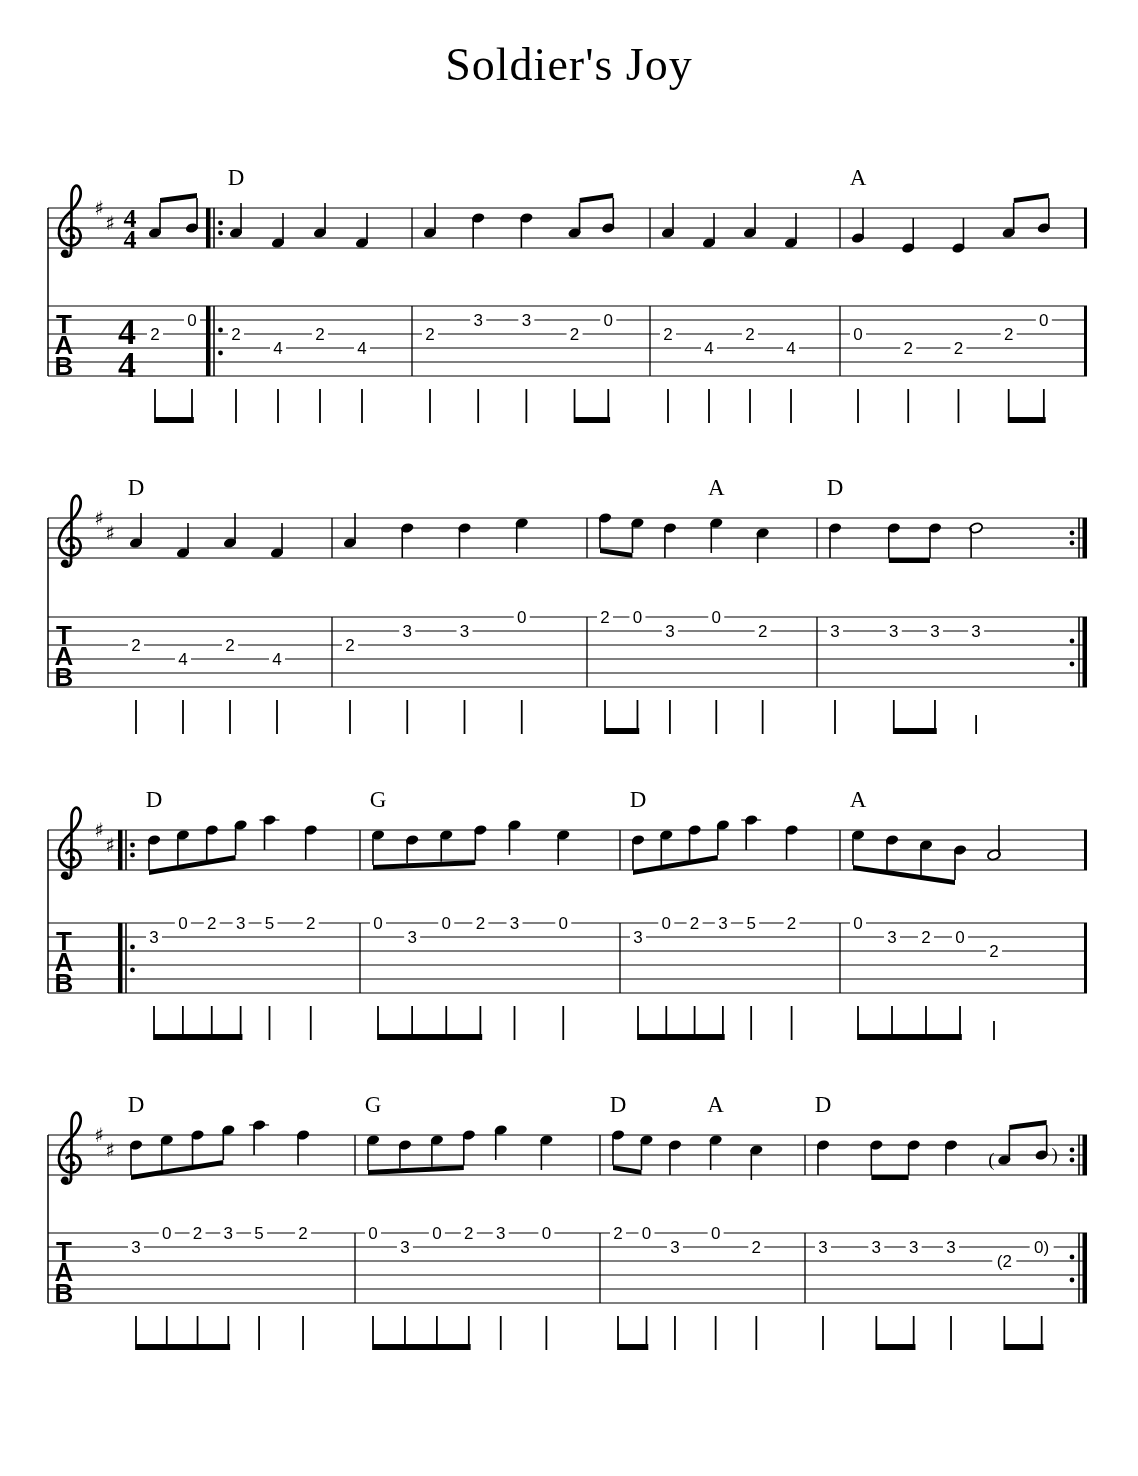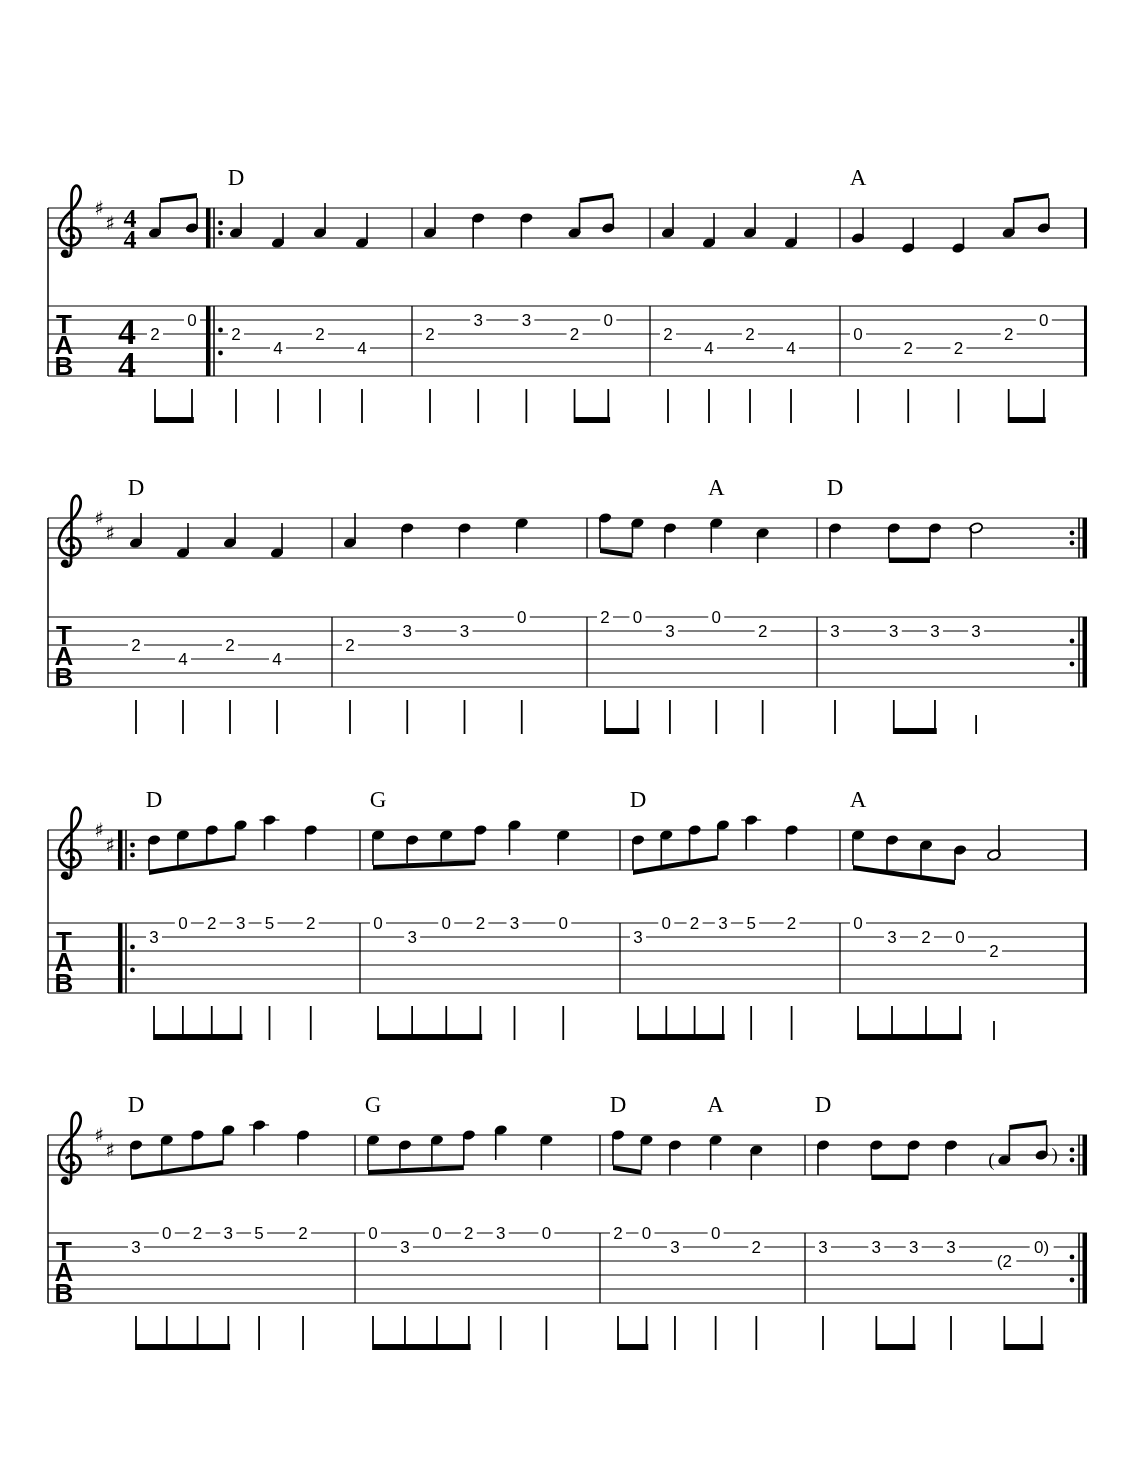--- a/index.html
+++ b/index.html
@@ -7,20 +7,21 @@
         font-family:"Liberation Serif","DejaVu Serif",serif;}
   .title{position:absolute;left:0;top:38px;width:100%;text-align:center;
          font-size:46px;color:#000;letter-spacing:1px;}
   svg{position:absolute;left:0;top:0;}
   text{user-select:none;}
 </style>
 </head>
 <body>
 
 <div class="page">
+  <div class="title">Soldier's Joy</div>
   <svg id="score" width="1138" height="1476" viewBox="0 0 1138 1476">
       <g>
         <line x1="48" y1="208" x2="1087" y2="208" stroke="#000000" stroke-width="1.1"></line>
         <line x1="48" y1="218" x2="1087" y2="218" stroke="#000000" stroke-width="1.1"></line>
         <line x1="48" y1="228" x2="1087" y2="228" stroke="#000000" stroke-width="1.1"></line>
         <line x1="48" y1="238" x2="1087" y2="238" stroke="#000000" stroke-width="1.1"></line>
         <line x1="48" y1="248" x2="1087" y2="248" stroke="#000000" stroke-width="1.1"></line>
         <line x1="48" y1="306" x2="1087" y2="306" stroke="#000000" stroke-width="1.1"></line>
         <line x1="48" y1="320" x2="1087" y2="320" stroke="#000000" stroke-width="1.1"></line>
         <line x1="48" y1="334" x2="1087" y2="334" stroke="#000000" stroke-width="1.1"></line>

